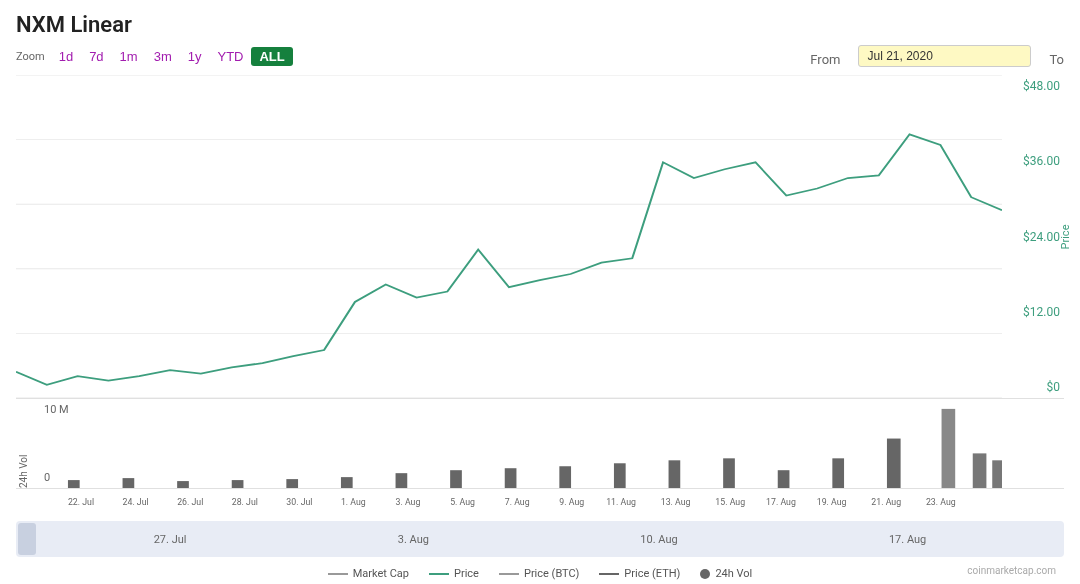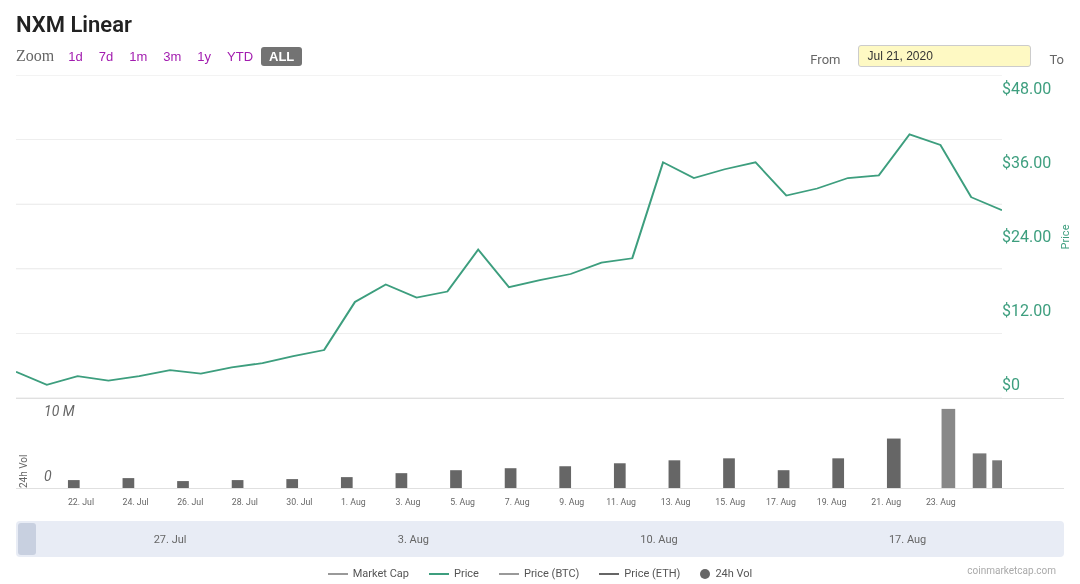--- a/index.html
+++ b/index.html
@@ -55,36 +55,35 @@
       color: #555;
       padding: 2px 4px;
     }
     .zoom-row {
       display: flex;
       align-items: center;
       gap: 0;
       margin-bottom: 8px;
     }
     .zoom-label {
-      font-size: 16px;
+      font-size: 11px;
       color: #666;
       margin-right: 6px;
-      font-family: Liberation Serif, serif;
     }
     .zoom-btn {
       border: none;
       background: none;
       font-size: 13px;
       color: #a21caf;
       padding: 2px 8px;
       cursor: pointer;
       border-radius: 3px;
     }
     .zoom-btn.active {
-      background: #737373;
+      background: #15803d;
       color: #fff;
       border-radius: 3px;
       font-weight: 600;
     }
     .date-range {
       margin-left: auto;
       display: flex;
       align-items: flex-end;
       gap: 18px;
       font-size: 13px;
@@ -116,22 +115,23 @@
       right: 0;
       top: 0;
       bottom: 0;
       width: 62px;
       display: flex;
       flex-direction: column;
       justify-content: space-between;
       padding: 4px 0;
     }
     .price-label {
-      font-size: 16px;
+      font-size: 12px;
       color: #3d9e7e;
+      text-align: right;
       padding-right: 4px;
     }
     .chart-svg-container {
       position: absolute;
       left: 0;
       top: 0;
       right: 62px;
       bottom: 0;
     }
     .volume-chart {
@@ -143,23 +143,22 @@
       position: absolute;
       left: 28px;
       top: 0;
       bottom: 0;
       display: flex;
       flex-direction: column;
       justify-content: space-between;
       padding: 4px 0;
     }
     .vol-label {
-      font-size: 14px;
+      font-size: 11px;
       color: #666;
-      font-style: italic;
     }
     .vol-svg-container {
       position: absolute;
       left: 50px;
       top: 0;
       right: 62px;
       bottom: 0;
     }
     .x-axis {
       height: 28px;

